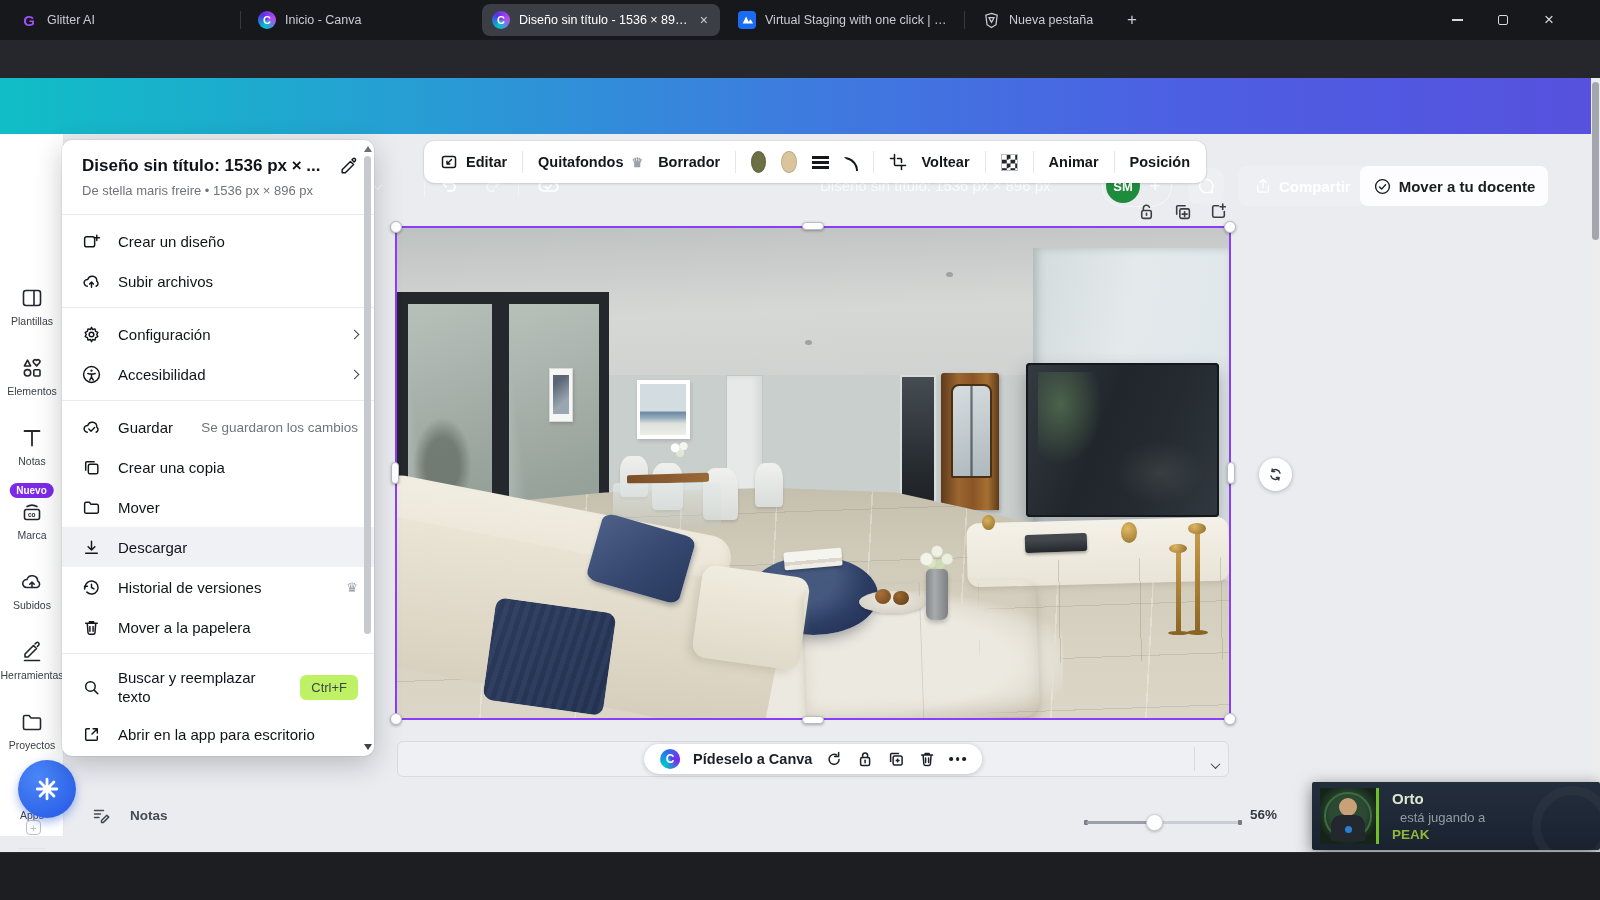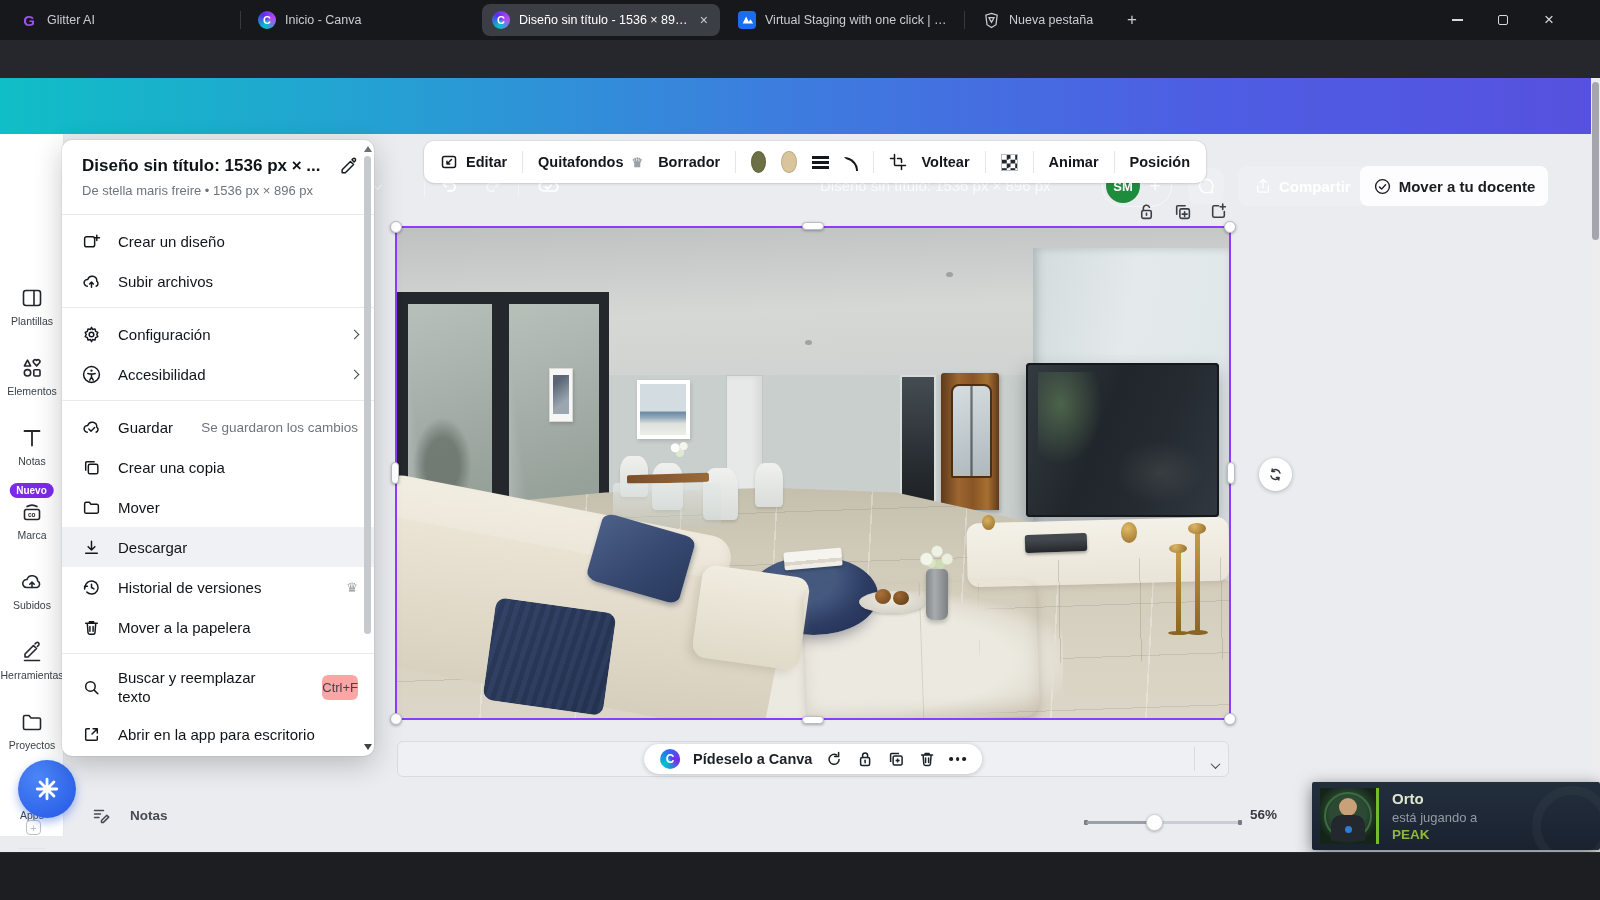--- a/index.html
+++ b/index.html
@@ -63,21 +63,21 @@
 .fmenu{position:absolute;left:62px;top:140px;width:312px;height:616px;background:#fff;border-radius:10px;box-shadow:0 8px 28px rgba(20,24,30,.24),0 0 0 1px rgba(20,24,30,.05);overflow:hidden;z-index:30;padding-top:12px}
 .fm-title{display:flex;align-items:center;padding:4px 16px 0 20px}
 .fm-title .t{font-size:17px;font-weight:700;color:#0e1318;flex:1;white-space:nowrap;overflow:hidden}
 .fm-sub{padding:7px 20px 10px;font-size:13px;color:#6e747c}
 .fm-divider{height:1px;background:#e9eaee;margin:6px 0}
 .fm-row{display:flex;align-items:center;height:40px;padding:0 16px 0 20px;font-size:15px;color:#101419;position:relative}
 .fm-row .ic{width:26px;margin-right:10px;display:flex;color:#14181d}
 .fm-row.hl{background:#f0f1f4}
 .fm-note{margin-left:auto;color:#6e747c;font-size:13.5px}
 .fm-end{margin-left:auto;color:#3f454c;display:flex;align-items:center}
-.fm-kbd{margin-left:auto;background:#fca5a5;border-radius:6px;padding:5px 0;font-size:13px;color:#3f454c}
+.fm-kbd{margin-left:auto;background:#bef264;border-radius:6px;padding:5px 11px;font-size:13px;color:#3f454c}
 .fm-row.two{height:54px}
 .fm-row.two .lbl{width:150px;line-height:19px}
 .fm-crown{margin-left:auto;color:#9aa0a6;font-size:13px}
 .fm-scrollbar{position:absolute;right:2px;top:6px;bottom:6px;width:9px;z-index:31}
 .fm-thumb{position:absolute;top:10px;right:1px;width:7px;height:478px;background:#c6c9ce;border-radius:4px}
 .tri-up{position:absolute;top:0;left:1px;width:0;height:0;border-left:4px solid transparent;border-right:4px solid transparent;border-bottom:6px solid #6b7076}
 .tri-dn{position:absolute;bottom:0;left:1px;width:0;height:0;border-left:4px solid transparent;border-right:4px solid transparent;border-top:6px solid #3e4348}
 
 .ctoolbar{position:absolute;left:424px;top:141px;width:782px;height:42px;background:#fff;border-radius:10px;box-shadow:0 1px 3px rgba(16,20,26,.12),0 0 0 1px rgba(16,20,26,.04);display:flex;align-items:center;padding:0 16px;gap:15px;font-size:14.5px;font-weight:600;color:#14181d;z-index:5}
 .tb-item{display:flex;align-items:center;gap:8px;white-space:nowrap}
@@ -173,21 +173,21 @@
 
 .steam{position:absolute;left:1312px;top:782px;width:288px;height:68px;background:linear-gradient(180deg,#232e3c,#1a2230);box-shadow:0 4px 16px rgba(0,0,0,.5);z-index:40;overflow:hidden;border-radius:2px}
 .steam-logo{position:absolute;right:-12px;top:4px;width:80px;height:80px;border-radius:50%;border:9px solid rgba(255,255,255,.035)}
 .steam-av{position:absolute;left:8px;top:6px;width:56px;height:56px;background:radial-gradient(circle at 50% 45%,#2c4a33 0 42%,#152419 75%);overflow:hidden}
 .steam-av .ring{position:absolute;inset:4px;border-radius:50%;border:2px solid #3b6e3f}
 .steam-av .head{position:absolute;left:19px;top:10px;width:18px;height:18px;border-radius:50%;background:#c9a179}
 .steam-av .body{position:absolute;left:11px;top:27px;width:34px;height:26px;border-radius:10px 10px 0 0;background:#23282e}
 .steam-av .dot{position:absolute;left:25px;top:38px;width:7px;height:7px;border-radius:50%;background:#2d7dd2}
 .steam-bar{position:absolute;left:64px;top:6px;width:3px;height:56px;background:#6fbf2a}
 .st-name{position:absolute;left:80px;top:8px;font-size:15px;font-weight:700;color:#dfe7cf}
-.st-status{position:absolute;left:80px;top:28px;font-size:13px;color:#939ba3}
+.st-status{position:absolute;left:88px;top:28px;font-size:13px;color:#939ba3}
 .st-game{position:absolute;left:80px;top:45px;font-size:13.5px;font-weight:700;color:#8fb93b}
 
 .taskbar{position:absolute;left:0;top:852px;width:1600px;height:48px;background:#1d1e21;border-top:1px solid rgba(255,255,255,.05);z-index:50}
 .bshield{position:relative;width:24px;height:27px;background:linear-gradient(180deg,#ff6231,#e8432a);clip-path:polygon(50% 0,96% 12%,86% 78%,50% 100%,14% 78%,4% 12%)}
 .bshield::after{content:'';position:absolute;left:6px;top:7px;width:12px;height:11px;background:#fff;clip-path:polygon(0 0,100% 0,78% 45%,50% 100%,22% 45%)}
 .bshield.small{width:17px;height:19px}
 .bshield.small::after{left:4px;top:5px;width:9px;height:8px}
 </style>
 </head>
 <body>

